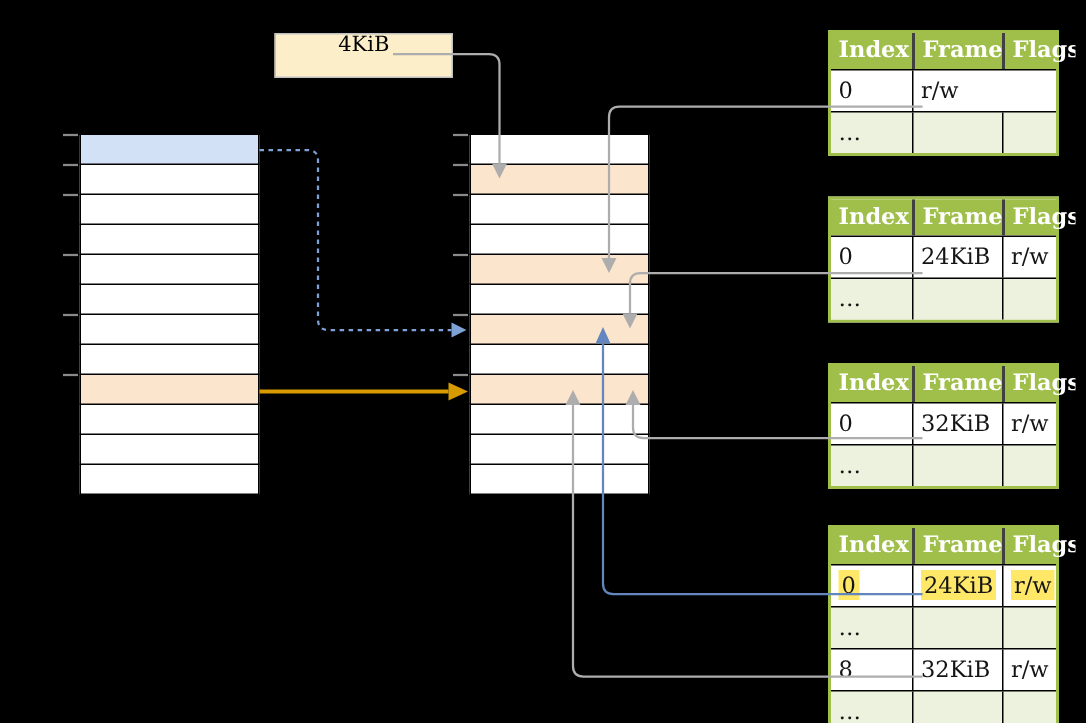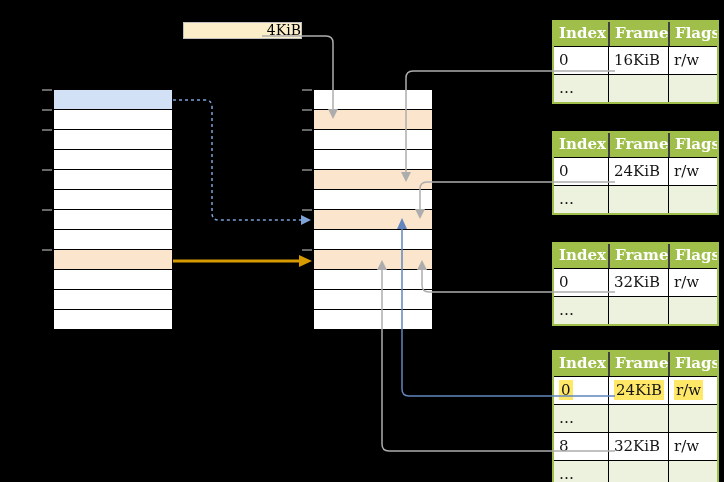--- a/index.html
+++ b/index.html
@@ -12,40 +12,40 @@
   .memcol{position:absolute;top:90px;width:120px;box-sizing:border-box;}
   .mrow{height:20px;box-sizing:border-box;background:#fff;
         border-bottom:1px solid var(--cell-border,#000);
         border-left:1px solid var(--cell-border,#000);
         border-right:1px solid var(--cell-border,#000);}
   .c-blue{background:var(--blue-fill);}
   .c-orange{background:var(--orange-fill);}
   #left-col{left:53px;}
   #mid-col{left:313px;}
   
-  .ptable{position:absolute;left:552px;width:167px;box-sizing:border-box;
+  .ptable{position:absolute;left:552px;width:154px;box-sizing:border-box;
           border:2px solid var(--green-border);background:#fff;}
   .pt1{top:20px}.pt2{top:131px}.pt3{top:242px}.pt4{top:350px}
   .prow{display:grid;grid-template-columns:54px 60px 49px;box-sizing:border-box;}
   .prow.head{height:24px;background:var(--green-header);}
   .prow.rdata{height:28px;background:#fff;border-top:1px solid var(--cell-border,#000);}
   .prow.rdots{height:28px;background:var(--green-light);border-top:1px solid var(--cell-border,#000);}
   .pcell{box-sizing:border-box;font-size:15px;line-height:26px;padding-left:5px;
          color:var(--cell-text,#111);white-space:nowrap;overflow:hidden;}
   .prow.head .pcell{color:var(--header-text,#fff);font-weight:bold;line-height:22px;
          border-left:2px solid #404040;}
   .prow.head .pcell:first-child{border-left:none;}
   .prow:not(.head) .pcell{border-left:1px solid var(--cell-border,#000);}
   .prow:not(.head) .pcell:first-child{border-left:none;}
   .hl{background:var(--highlight-yellow);padding:1px 2px;}
   
-  #size-label{position:absolute;left:183px;top:22px;width:119px;height:17px;
+  #size-label{position:absolute;left:183px;top:22px;width:119px;height:30px;
     box-sizing:border-box;background:var(--cream-fill);
     border:1px solid var(--cream-border);
-    text-align:right;font-size:14px;line-height:15px;color:#000;}
+    text-align:center;font-size:14px;line-height:15px;color:#000;}
   
   #overlay{position:absolute;left:0;top:0;pointer-events:none;}
 </style>
 </head>
 <body>
 
 <div id="canvas">
 
   <div id="size-label">4KiB</div>
 
@@ -80,21 +80,20 @@
   </div>
 
   <div class="ptable pt1">
     <div class="prow head">
       <div class="pcell">Index</div>
       <div class="pcell">Frame</div>
       <div class="pcell">Flags</div>
     </div>
     <div class="prow rdata">
       <div class="pcell">0</div>
-      <div class="pcell">16KiB</div>
       <div class="pcell">r/w</div>
     </div>
     <div class="prow rdots">
       <div class="pcell">…</div>
       <div class="pcell"></div>
       <div class="pcell"></div>
     </div>
   </div>
 
   <div class="ptable pt2">

